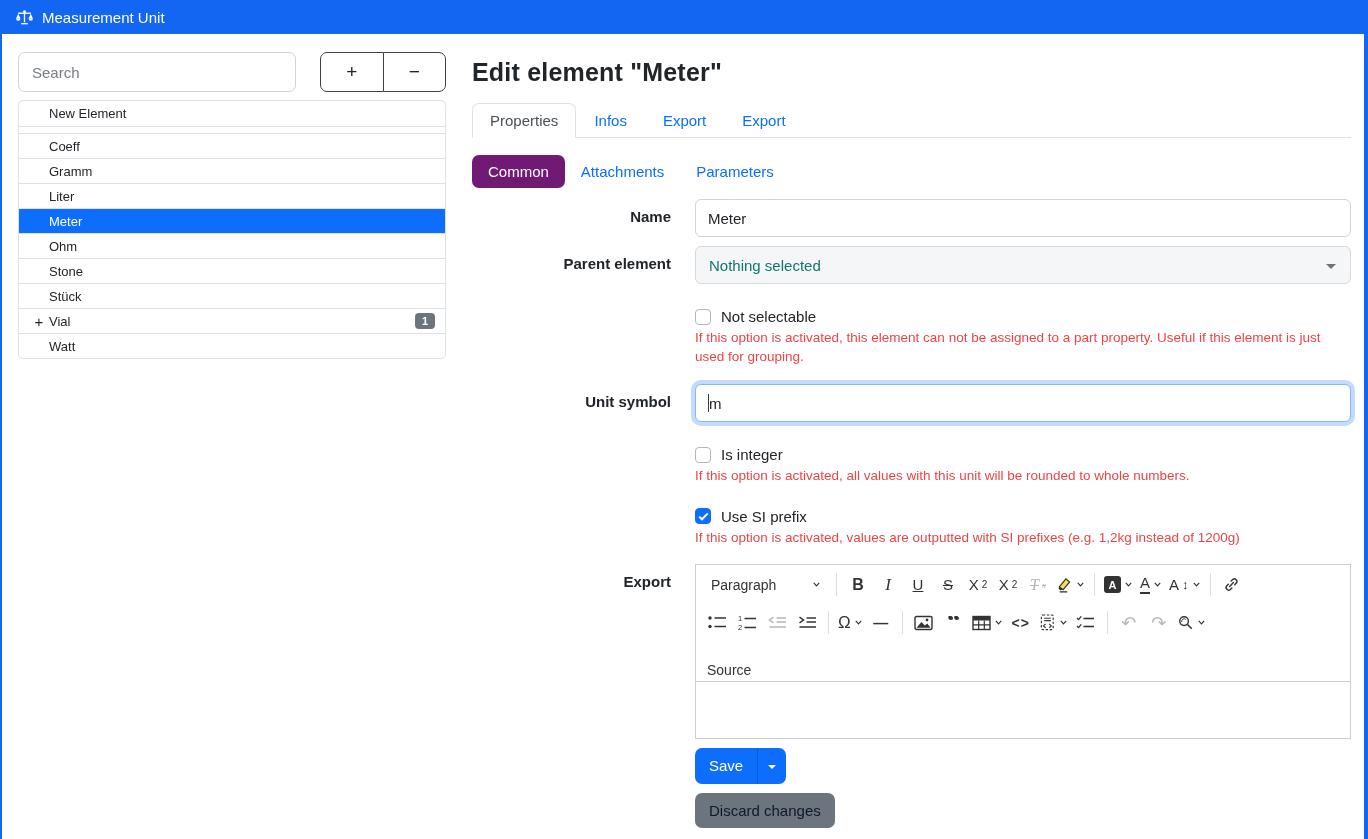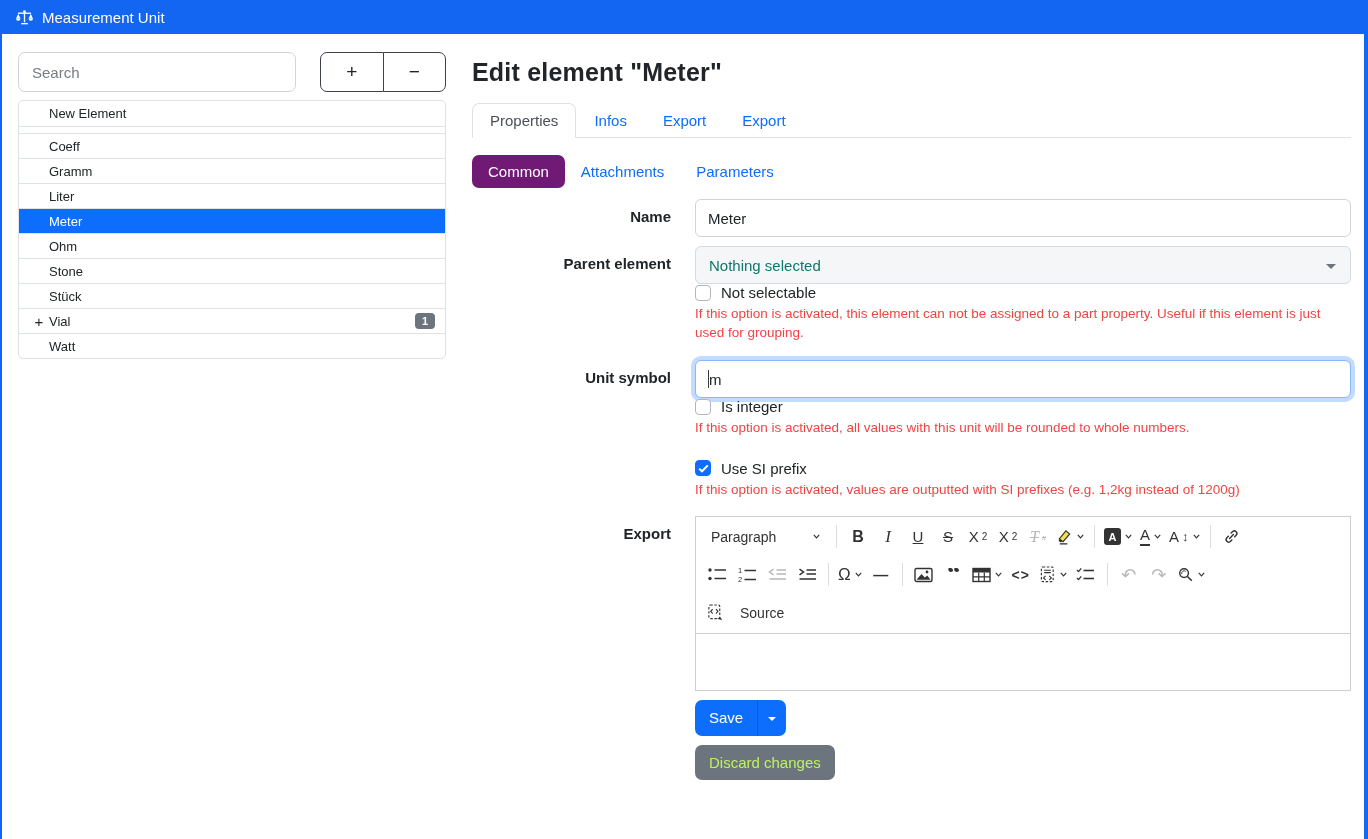--- a/index.html
+++ b/index.html
@@ -47,21 +47,21 @@
   .pills { display:flex; margin-top:17px; }
   .pill { padding:8px 16px; font-size:15px; color:#0d6efd; border-radius:7px; cursor:pointer; }
   .pill.active { background:#701a75; color:#fff; }
 
   
   .form { margin-top:11px; }
   .frow { display:flex; align-items:flex-start; }
   .flabel { width:199px; flex:none; text-align:right; font-weight:700; font-size:15px; padding-top:9px; }
   .fbody { margin-left:24px; flex:1; min-width:0; }
   .tinput { width:100%; height:38px; border:1px solid #ced4da; border-radius:6px; padding:0 12px; font-size:15px; color:#212529; outline:none; }
-  .mt9 { margin-top:9px;justify-content:flex-end; } .mt12 { margin-top:0; } .mt18 { margin-top:18px; } .mt22 { margin-top:22px; } .mt16 { margin-top:16px; }
+  .mt9 { margin-top:9px;justify-content:flex-end; } .mt12 { margin-top:24px; } .mt18 { margin-top:18px; } .mt22 { margin-top:22px; } .mt16 { margin-top:16px; }
 
   .select { height:38px; background:#f5f6f7; border:1px solid #d5dade; border-radius:6px; display:flex; align-items:center; padding:0 13px; color:#0f766e; font-size:15px; position:relative; cursor:pointer; }
   .select .sel-caret { position:absolute; right:14px; top:17px; width:0; height:0; border:5px solid transparent; border-top:5px solid #6c757d; border-bottom:none; }
 
   .focus-input { display:flex; align-items:center; height:38px; background:#fff; border:1px solid #86b7fe; border-radius:6px; padding:0 12px; font-size:15px; color:#212529; box-shadow:0 0 0 4px rgba(13,110,253,.25); cursor:text; }
   .text-caret { width:1px; height:18px; background:#3c3c3c; flex:none; }
 
   .check-row { display:flex; align-items:center; }
   .checkbox { width:16px; height:16px; border:1px solid #b1b7bd; border-radius:4px; background:#fff; flex:none; cursor:pointer; display:flex; align-items:center; justify-content:center; }
   .checkbox.checked { background:#0d6efd; border-color:#0d6efd; }
@@ -81,28 +81,28 @@
   .g-u { text-decoration:underline; }
   .g-s { text-decoration:line-through; }
   .g-sub sub, .g-sup sup { font-size:10px; }
   .g-tx { font-style:italic; font-family:"Liberation Serif", serif; text-decoration:line-through; color:#b6b6b6; font-size:16px; }
   .abox { width:17px; height:17px; background:#333; border-radius:3px; color:#fff; font-size:11px; font-weight:700; display:flex; align-items:center; justify-content:center; }
   .aund { font-size:15px; font-weight:400; border-bottom:2px solid #333; line-height:1.1; padding-bottom:1px; }
   .quote-g { font-family:"Liberation Serif", serif; font-weight:700; font-size:27px; line-height:10px; height:14px; overflow:hidden; }
   .undo-g { font-size:18px; }
   .code-g { font-size:14px; font-weight:700; letter-spacing:1px; }
   .editor-content { border-top:1px solid #ccced1; height:57px; background:#fff; cursor:text; }
-  .source-btn { display:inline-flex; align-items:center; gap:16px; font-size:14px; color:#333; padding:0 5px; height:30px; cursor:pointer; }
+  .source-btn { display:inline-flex; align-items:center; gap:16px; font-size:14px; color:#333; padding:0 5px; height:30px; cursor:pointer;flex-direction:column; }
 
   
   .save-row { margin-top:9px; display:flex; }
   .btn-save { background:#0d6efd; color:#fff; border:none; border-radius:7px 0 0 7px; font-size:15px; padding:0 14px; height:36px; cursor:pointer; font-family:inherit; }
   .btn-save-caret { background:#0d6efd; border:none; border-left:1px solid #0a5ad0; border-radius:0 7px 7px 0; width:29px; height:36px; display:flex; align-items:center; justify-content:center; cursor:pointer; }
   .w-caret { width:0; height:0; border:4px solid transparent; border-top:4px solid #fff; border-bottom:none; margin-top:2px; }
-  .btn-discard { margin-top:9px; background:#6c757d; color:#bef264; border:none; border-radius:7px; font-size:15px; padding:0 14px; height:35px; cursor:pointer; font-family:inherit; display:inline-block; }
+  .btn-discard { margin-top:9px; background:#6c757d; color:#0f172a; border:none; border-radius:7px; font-size:15px; padding:0 14px; height:35px; cursor:pointer; font-family:inherit; display:inline-block; }
 </style>
 </head>
 <body>
 
 <div class="edge l"></div>
 <div class="edge r"></div>
 
 <div class="navbar">
   <span style="display:flex;">
     <svg width="19" height="17" viewBox="0 0 20 17">

